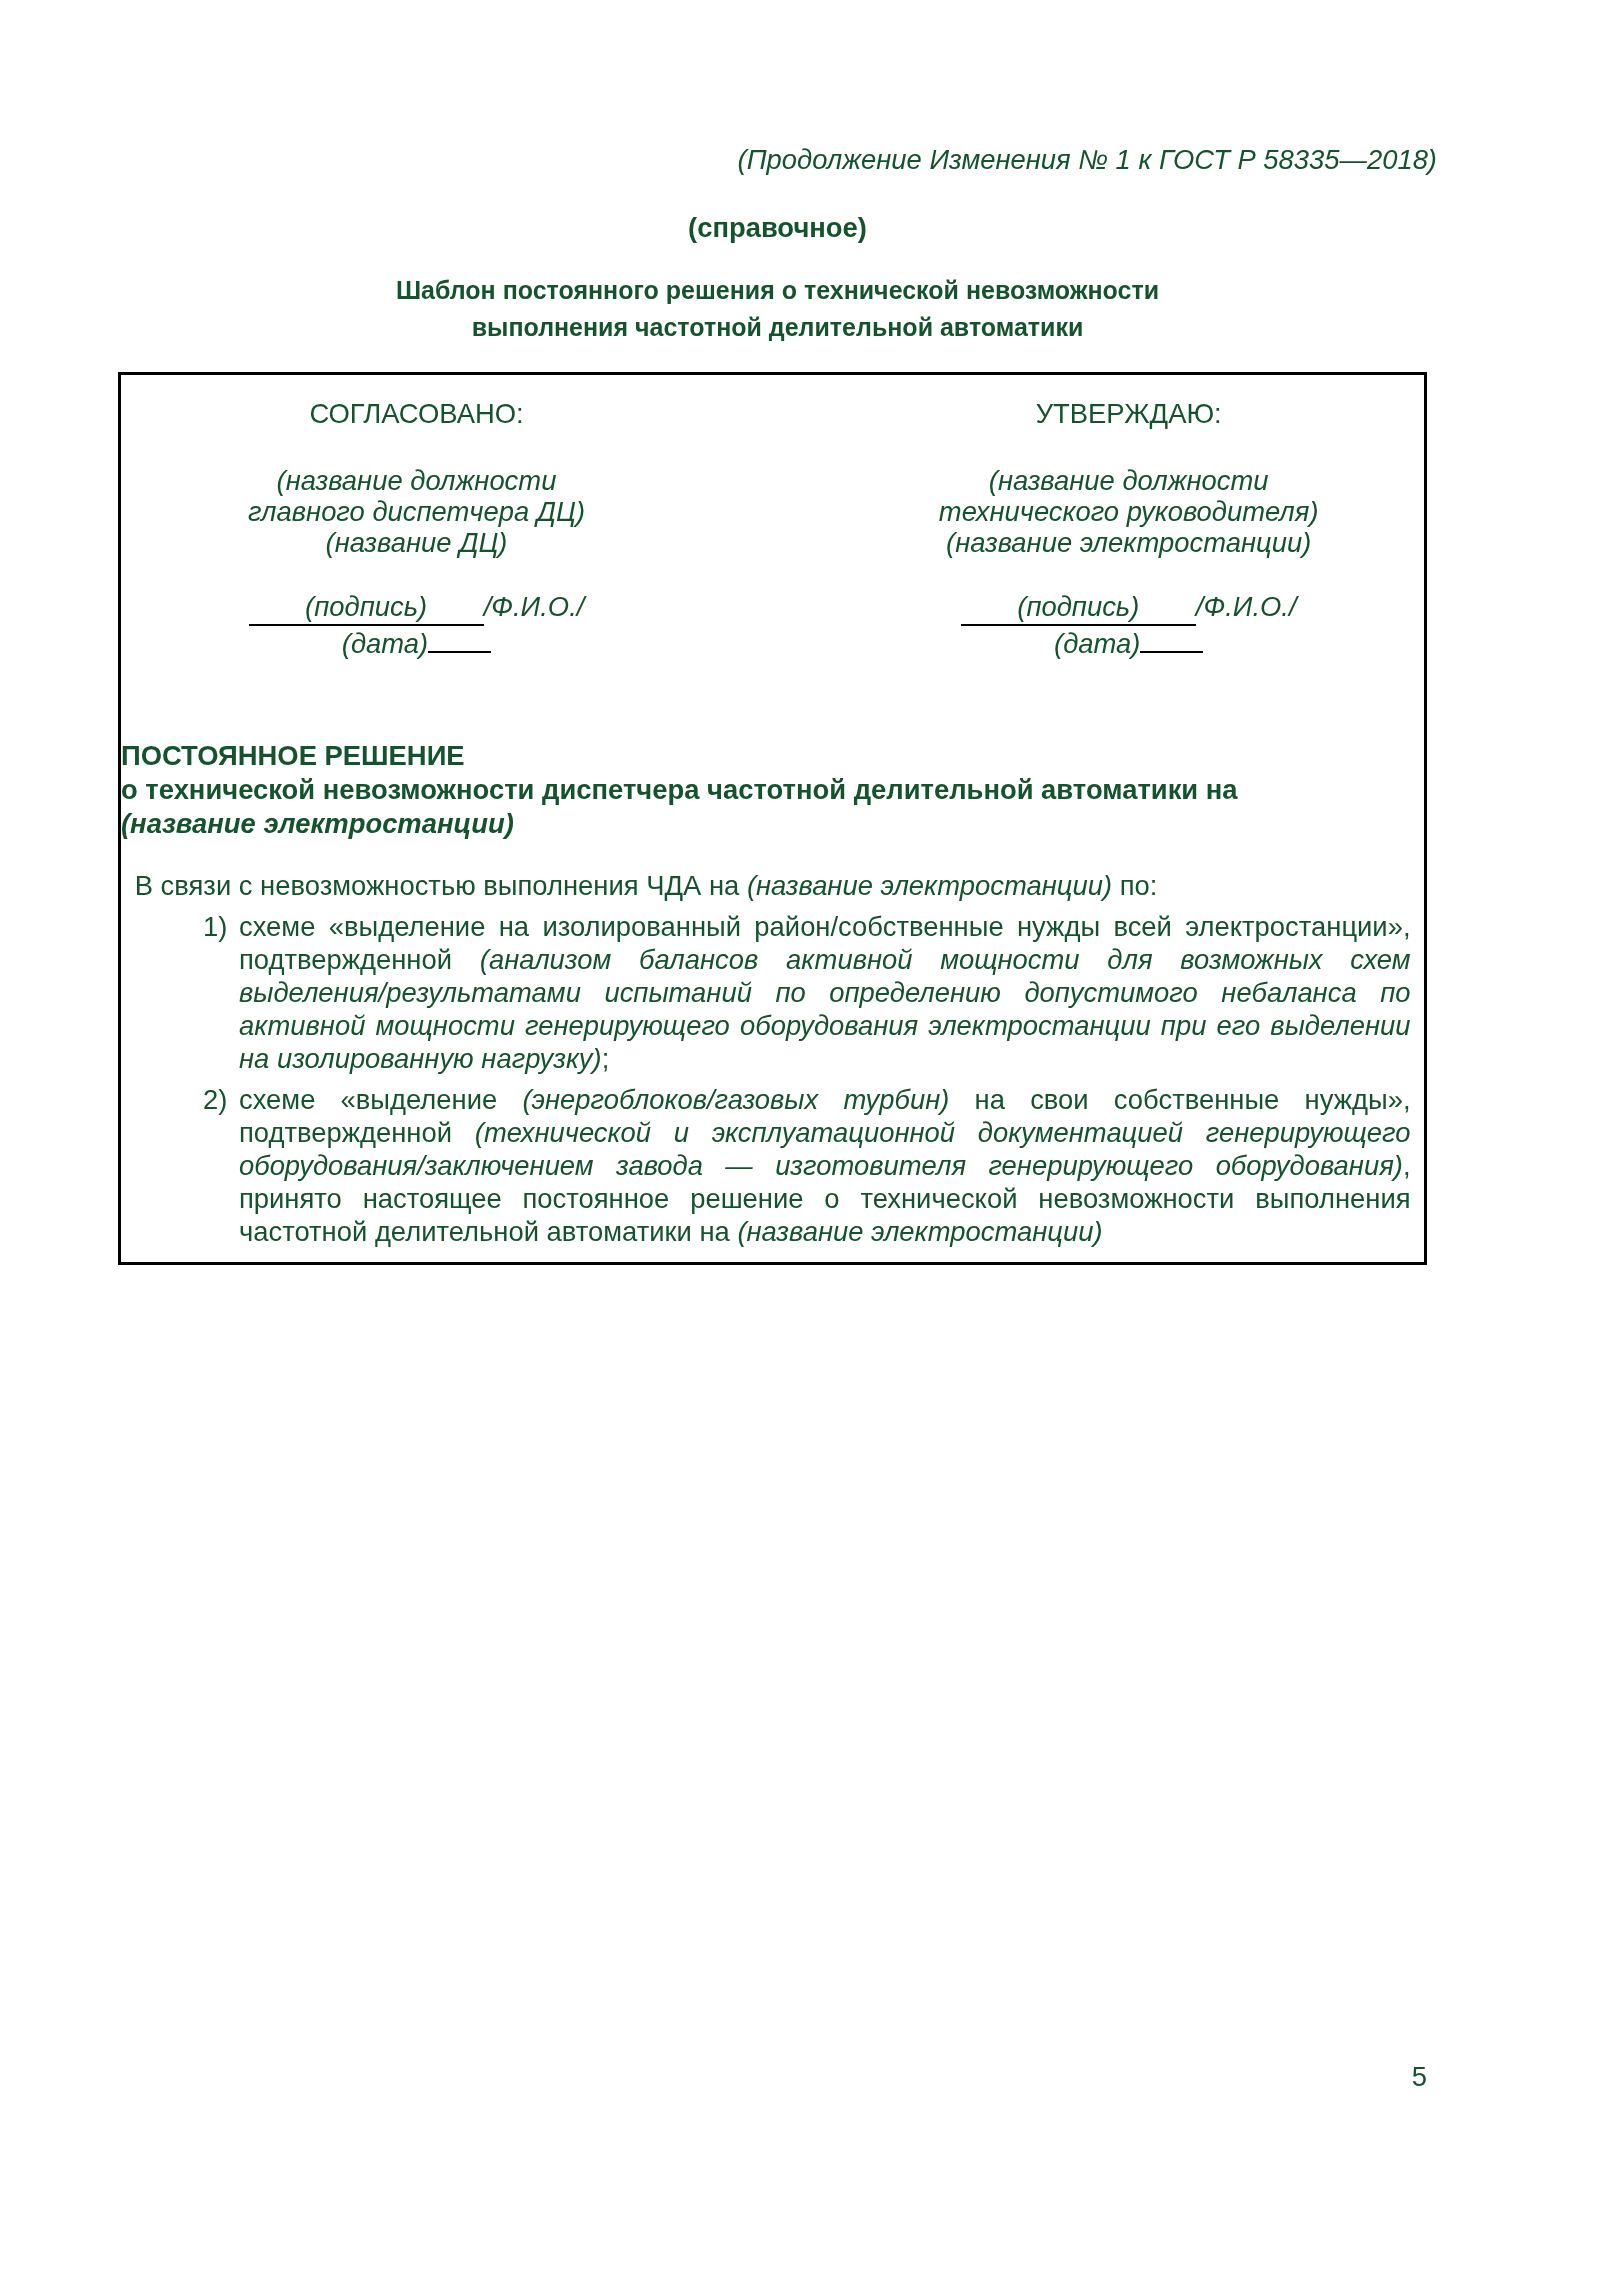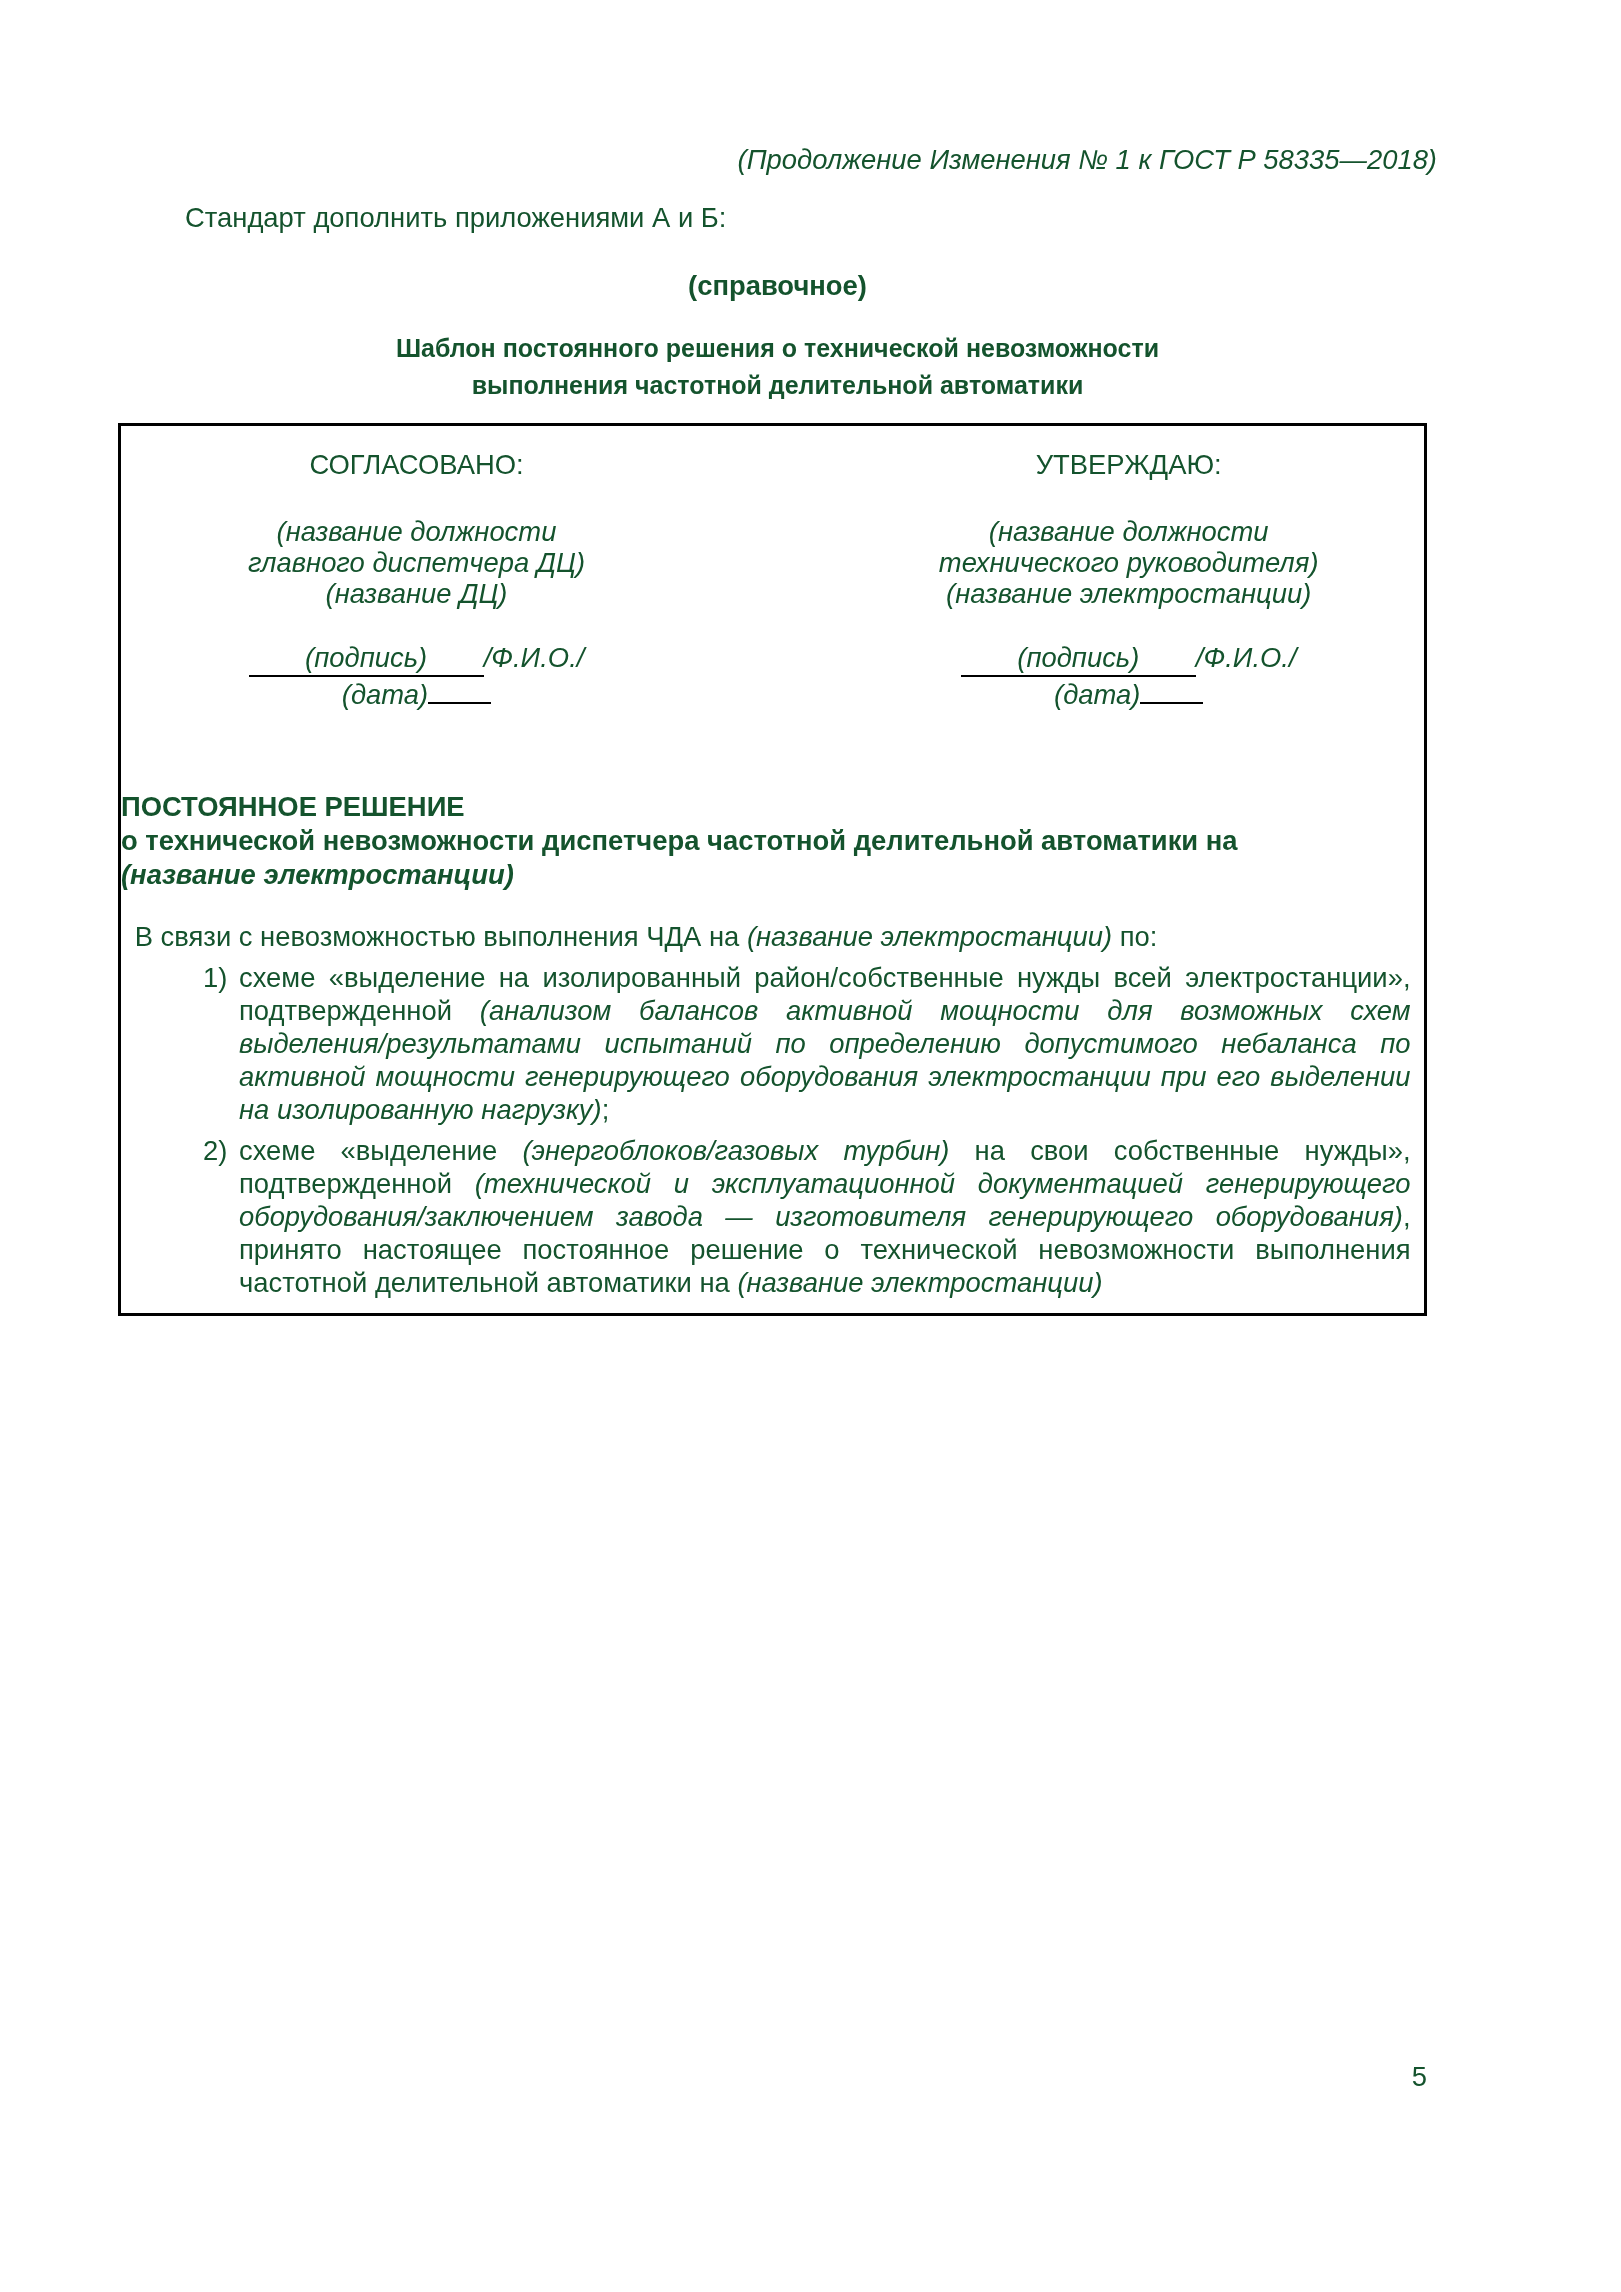--- a/index.html
+++ b/index.html
@@ -43,21 +43,21 @@
   }
   .template-title {
     margin-top: 27.4px;
     text-align: center;
     font-weight: bold;
     font-size: 25px;
     line-height: 37px;
   }
 
   .form-box {
-    margin-top: 19px;
+    margin-top: 26px;
     margin-right: 9.8px;
     border: 3.9px solid #000000;
     background: #ffffff;
     padding-bottom: 13.7px;
   }
   .sign-row {
     display: flex;
     justify-content: space-between;
     padding: 23.5px 35px 0 35px;
   }
@@ -131,21 +131,20 @@
   }
 </style>
 </head>
 <body>
 
 <div class="page">
   <div class="content">
 
     <p class="header-note">(Продолжение Изменения № 1 к ГОСТ Р 58335—2018)</p>
 
-    <p class="intro-line">Стандарт дополнить приложениями А и Б:</p>
 
     <div class="appendix-heading">
       <p>(справочное)</p>
     </div>
 
     <div class="template-title">
       <p>Шаблон постоянного решения о технической невозможности</p>
       <p>выполнения частотной делительной автоматики</p>
     </div>
 

